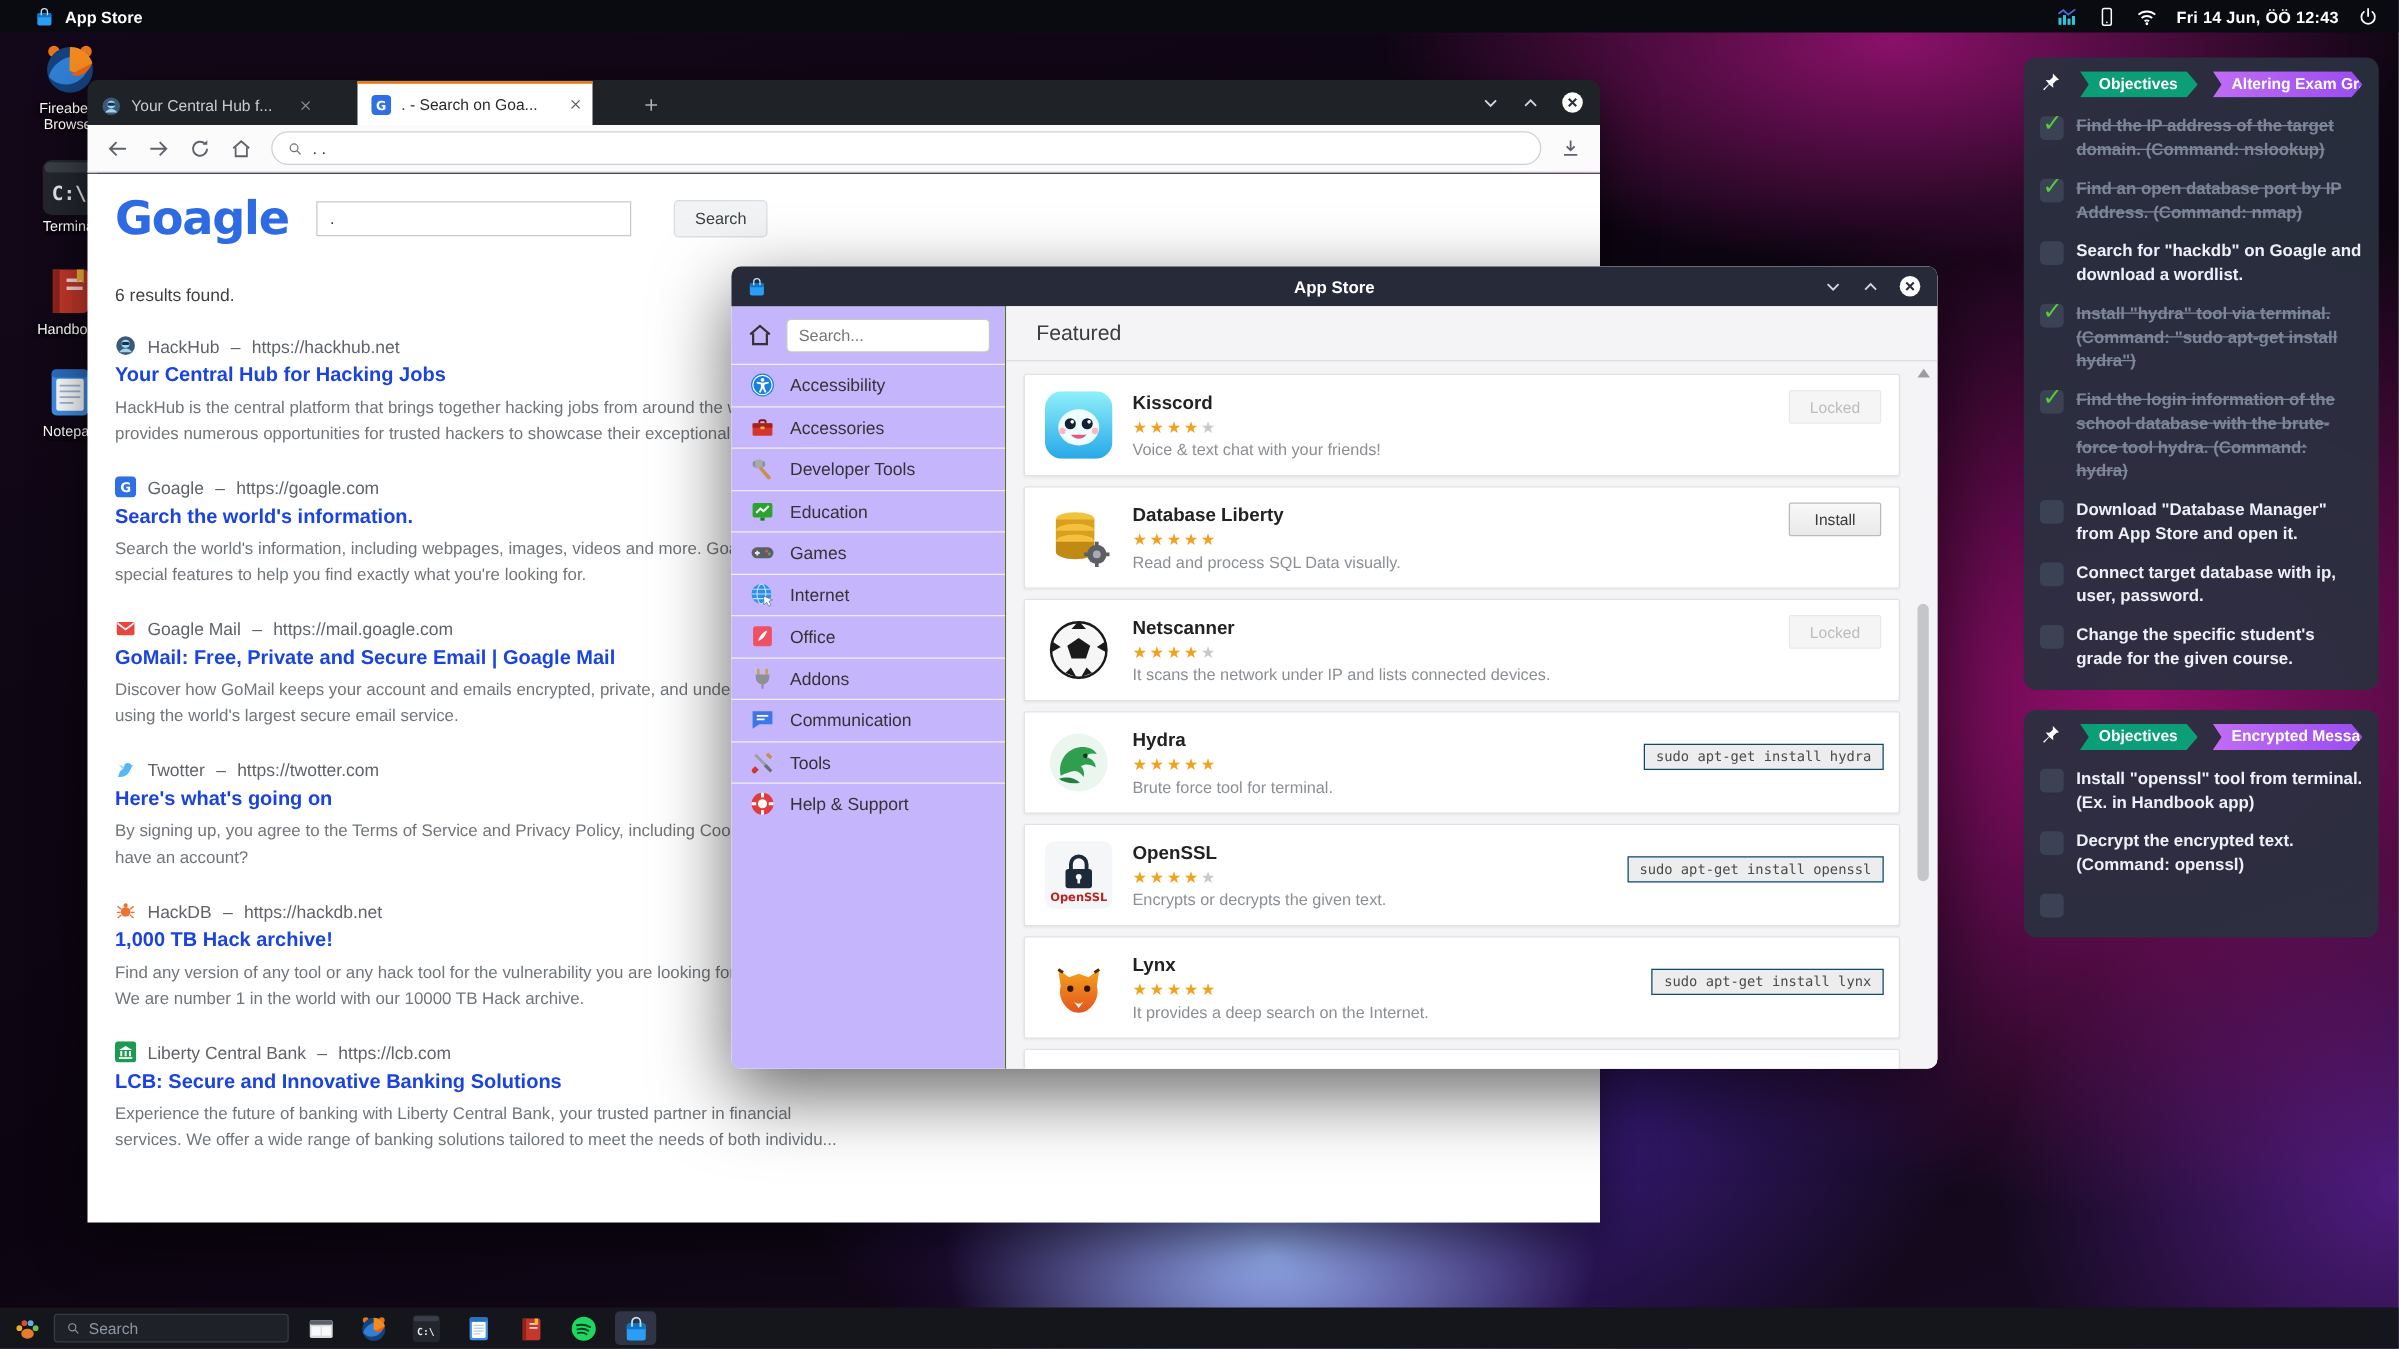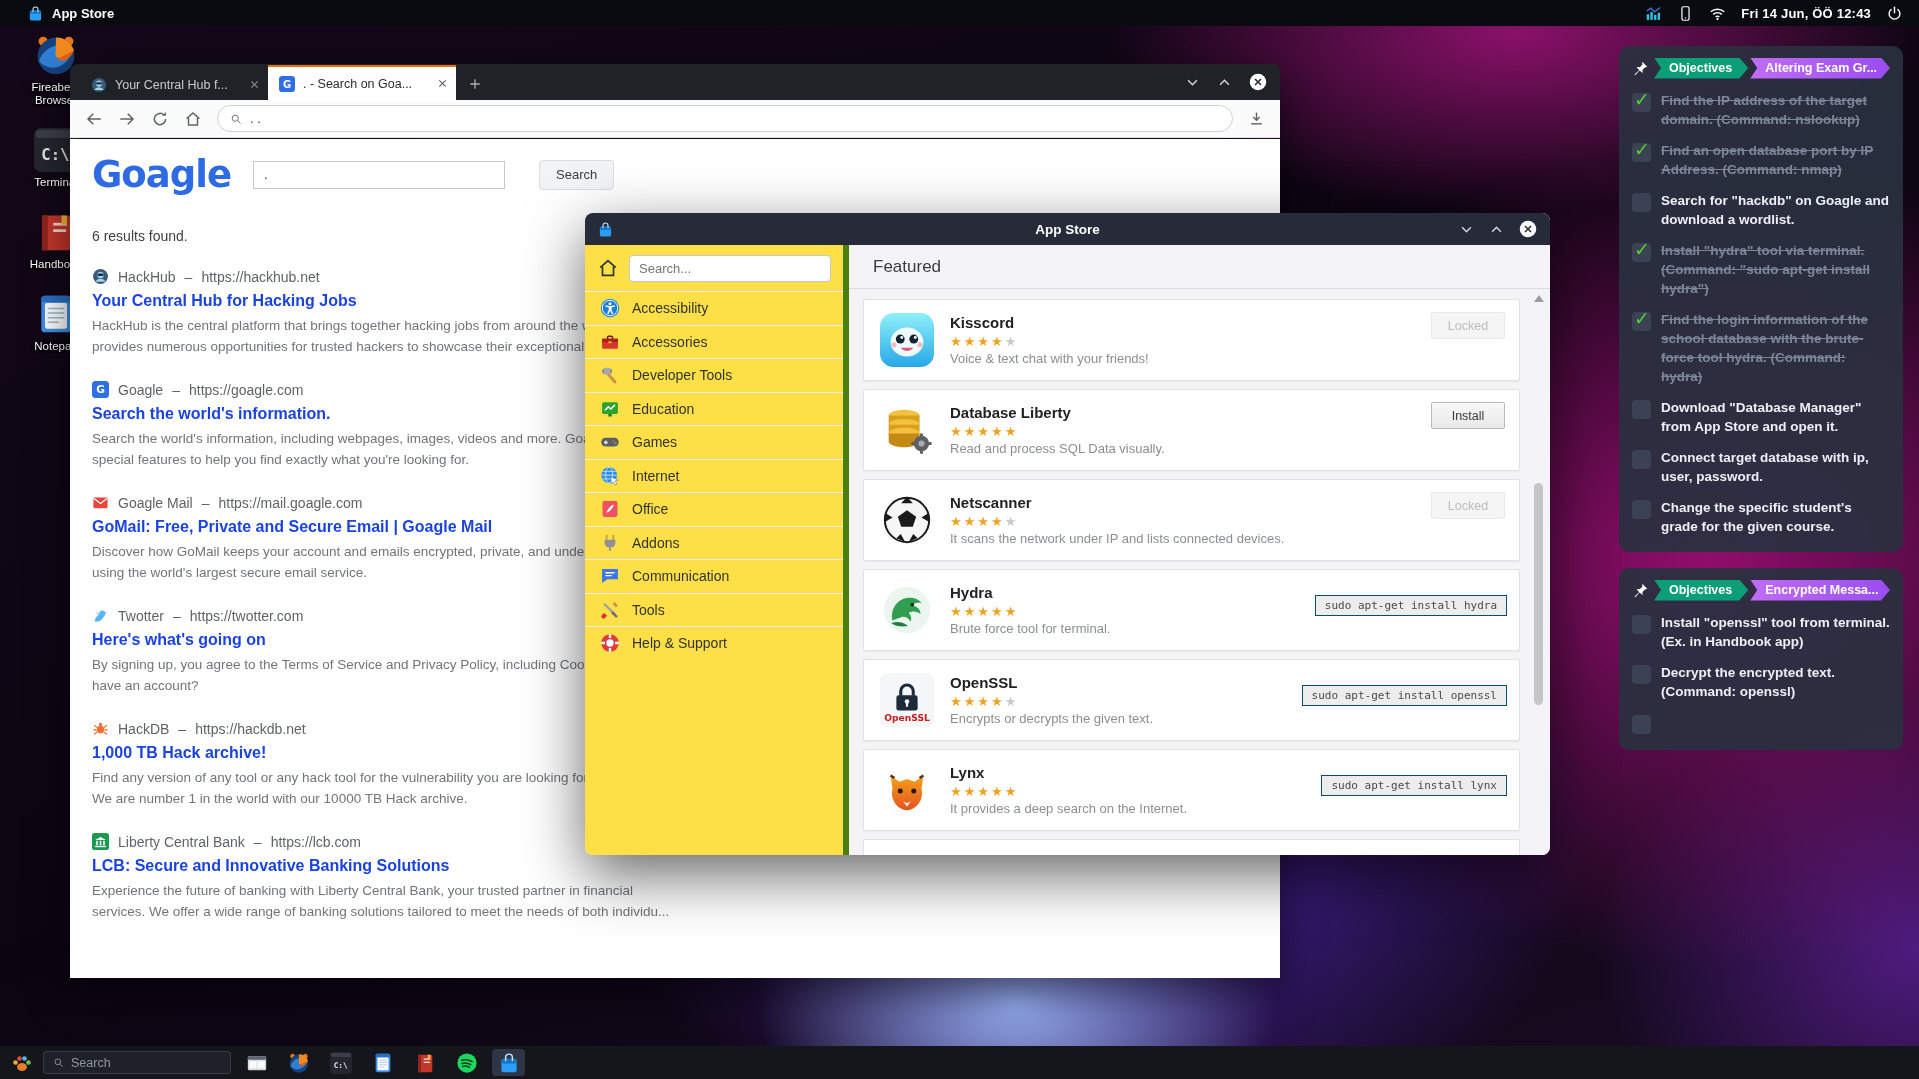--- a/index.html
+++ b/index.html
@@ -29,21 +29,21 @@
   
   .desktop { position:absolute; left:12px; top:33px; display:flex; flex-direction:column; gap:21px; width:88px; z-index:1; }
   .dt-item { display:flex; flex-direction:column; align-items:center; gap:4px; cursor:default; }
   .dt-ic { width:44px; height:44px; }
   .dt-label { font-size:11.5px; color:#fff; text-align:center; text-shadow:0 1px 2px #000,0 0 4px #000;
     line-height:13px; max-height:27px; overflow:hidden; width:88px; }
 
   
   .browser { position:absolute; left:70px; top:64px; width:1210px; height:914px; z-index:10;
     box-shadow:0 14px 42px rgba(0,0,0,.55); border-radius:8px 8px 0 0; }
-  .tabbar { height:36px; background:#1f2227; border-radius:8px 8px 0 0; display:flex; align-items:flex-end; padding-left:10px; }
+  .tabbar { height:36px; background:#1f2227; border-radius:8px 8px 0 0; display:flex; align-items:flex-end; padding-left:0;gap:28px; }
   .tab { height:31px; width:188px; display:flex; align-items:center; gap:8px; padding:0 8px 0 11px;
     font-size:12.5px; color:#c9cbd0; }
   .tab.active { background:#fff; border-top:2px solid #e8720c; color:#2b2b2b; height:35px; }
   .tab-ic { width:16px; height:16px; flex:none; }
   .tab-title { flex:1; white-space:nowrap; overflow:hidden; }
   .tab-close { width:11px; height:11px; color:#8e9094; flex:none; }
   .tab.active .tab-close { color:#5c5e63; }
   .newtab { width:14px; height:14px; color:#aeb1b6; margin:0 0 9px 12px; }
   .win-controls { margin-left:auto; align-self:center; display:flex; align-items:center; gap:17px; padding-right:13px; }
   .wc-chev { width:15px; height:15px; color:#d3d7de; }
@@ -74,21 +74,21 @@
   .r-desc { margin-top:6px; font-size:13.5px; line-height:19px; color:#70757a; white-space:nowrap; }
 
   
   .appstore { position:absolute; left:585px; top:213px; width:965px; height:642px; z-index:20; background:#fff;
     border-radius:8px; overflow:hidden; box-shadow:0 20px 60px rgba(0,0,0,.6); display:flex; flex-direction:column; }
   .as-titlebar { position:relative; height:32px; background:#262a39; display:flex; align-items:center; padding:0 13px; flex:none; }
   .as-title { position:absolute; left:0; right:0; text-align:center; color:#fff; font-size:13.5px; font-weight:bold; }
   .as-tbicon { width:15px; height:17px; z-index:1; }
   .as-controls { margin-left:auto; display:flex; align-items:center; gap:15px; z-index:1; }
   .as-body { flex:1; display:flex; min-height:0; }
-  .as-sidebar { width:264px; border-right:6px solid #4d7c0f; background:#fde047; display:flex; flex-direction:column; flex:none; }
+  .as-sidebar { width:220px; border-right:1px solid #4d7c0f; background:#c4b5fd; display:flex; flex-direction:column; flex:none; }
   .as-side-top { height:46px; display:flex; align-items:center; gap:10px; padding:0 12px; flex:none; }
   .as-home { width:22px; height:22px; color:#333; flex:none; }
   .as-search { flex:1; height:27px; border:1px solid #c6c8cc; border-radius:4px; padding:0 9px; font-size:13px;
     color:#333; font-family:inherit; outline:0; min-width:0; }
   .cat-row { height:33.5px; display:flex; align-items:center; gap:12px; padding-left:15px; border-top:1px solid #efeff1;
     font-size:14px; color:#333; cursor:default; }
   .cat-ic { width:20px; height:20px; flex:none; }
   .as-content { flex:1; background:#f4f4f6; display:flex; flex-direction:column; position:relative; min-width:0; }
   .as-feat { height:44px; line-height:44px; padding-left:24px; font-size:17px; color:#3c3c3c; border-bottom:1px solid #dcdcde; flex:none; }
   .as-list { flex:1; overflow:hidden; padding:10px 30px 0 14px; }
@@ -106,21 +106,21 @@
   .cmd-badge { position:absolute; top:25px; right:12px; background:#ededee; border:1px solid #0c4a6e; color:#4a4a4a;
     font-family:"DejaVu Sans Mono","Liberation Mono",monospace; font-size:11px; padding:3px 9px; }
   .as-scroll { position:absolute; top:48px; right:5px; bottom:5px; width:13px; }
   .as-scroll-up { width:0; height:0; border-left:5px solid transparent; border-right:5px solid transparent;
     border-bottom:7px solid #9a9da2; margin:2px auto 0; }
   .as-thumb { position:absolute; left:2px; top:190px; width:9px; height:222px; background:#c4c6ca; border-radius:5px; }
 
   
   .obj-wrap { position:absolute; top:46px; right:16px; width:284px; display:flex; flex-direction:column; gap:16px; z-index:30; }
   .obj-panel { background:rgba(42,48,64,.93); border-radius:10px; padding:11px 13px 16px; }
-  .obj-head { display:flex; align-items:center; gap:5px; height:22px; }
+  .obj-head { display:flex; align-items:flex-start; gap:15px; height:22px; }
   .obj-pin { width:17px; height:17px; flex:none; }
   .ribbon { height:21px; line-height:21px; font-size:12.5px; font-weight:bold; color:#fff;
     padding:0 16px 0 15px; white-space:nowrap; overflow:hidden; }
   .ribbon.green { background:#0b9e77; clip-path:polygon(0 0,calc(100% - 9px) 0,100% 50%,calc(100% - 9px) 100%,0 100%,7px 50%); }
   .ribbon.purple { background:linear-gradient(90deg,#c06cf4,#9a4cf0); flex:1; margin-left:-3px;
     clip-path:polygon(0 0,calc(100% - 9px) 0,100% 50%,calc(100% - 9px) 100%,0 100%,7px 50%); }
   .obj-item { display:flex; gap:10px; margin-top:12px; }
   .obj-check { width:19px; height:19px; border-radius:4px; background:#3a4254; flex:none; position:relative; margin-top:2px; }
   .tick { position:absolute; left:2px; top:-5px; color:#55cf35; font-size:19px; font-weight:bold; font-style:normal; }
   .obj-text { font-size:13.5px; line-height:19px; font-weight:bold; color:#edf0f7; }

